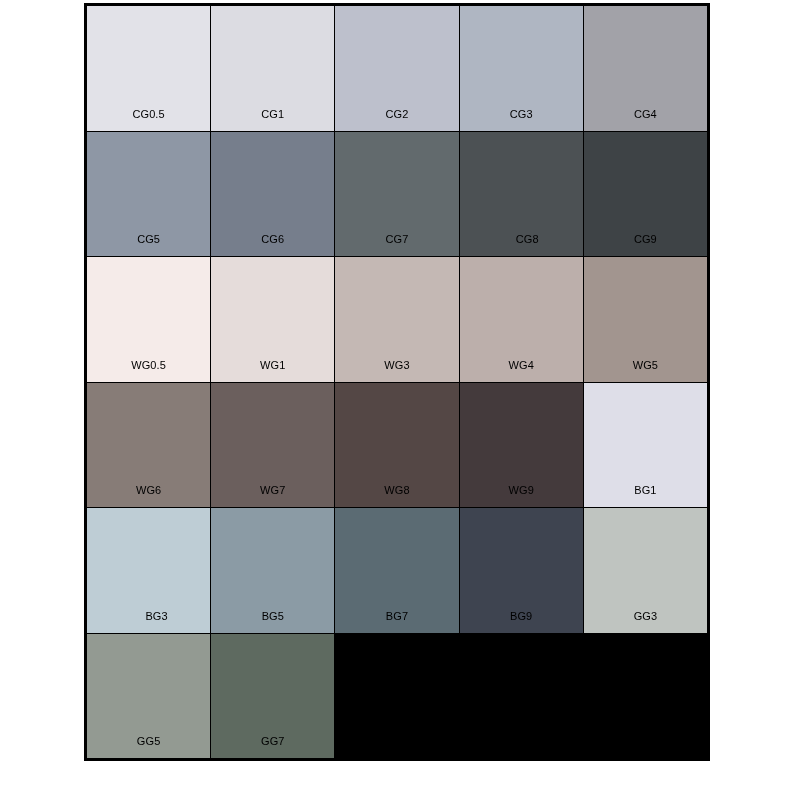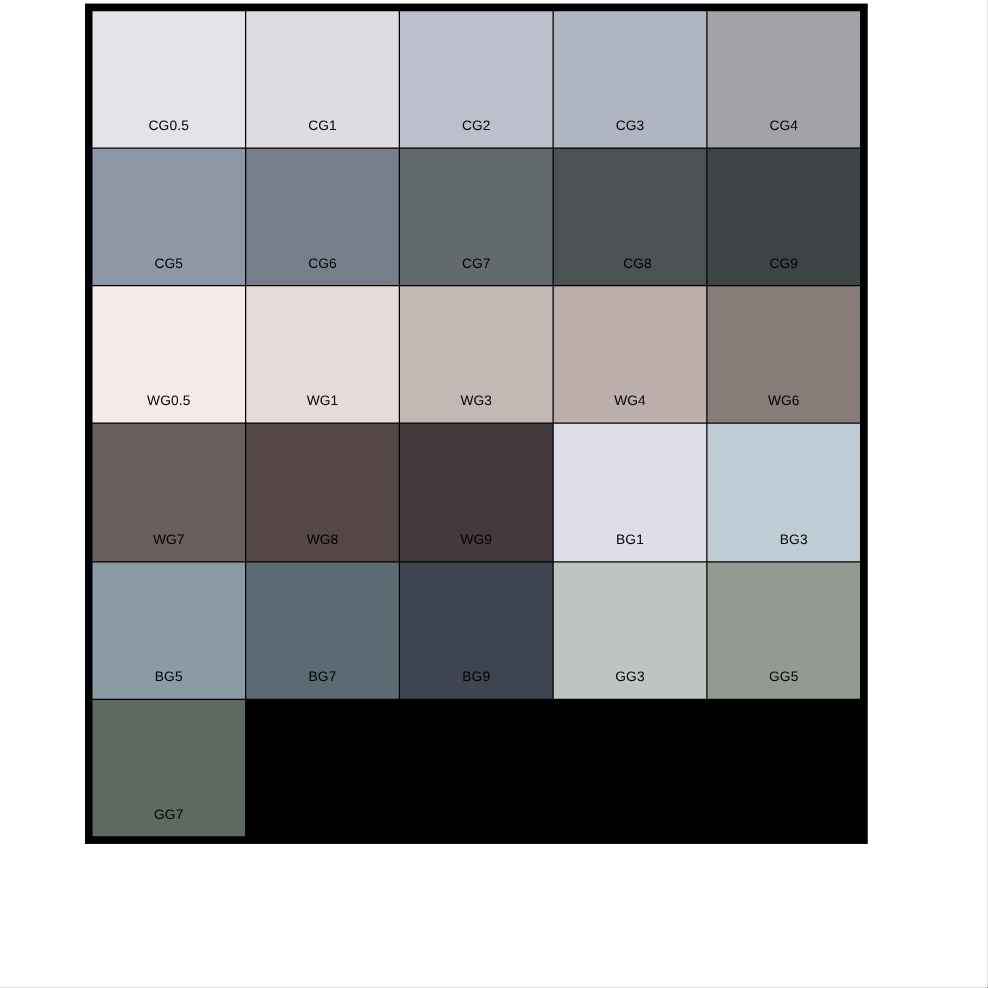--- a/index.html
+++ b/index.html
@@ -16,30 +16,30 @@
 
   #swatch-page {
     position: relative;
     width: 790px;
     height: 790px;
     background: #ffffff;
   }
 
   #swatch-grid {
     position: absolute;
-    left: 68px;
+    left: 84px;
     top: 3px;
     width: 626px;
-    height: 672px;
+    height: 758px;
     display: grid;
     grid-template-columns: repeat(5, 1fr);
     grid-template-rows: repeat(6, 1fr);
     background: #000000;
     gap: 1px;
-    border: 6px solid #eab308;
+    border: 3px solid #eab308;
     box-sizing: border-box;
   }
 
   .swatch-cell {
     position: relative;
     display: flex;
     align-items: flex-end;
     justify-content: center;
     overflow: hidden;
   }
@@ -97,20 +97,23 @@
       </div>
       <div class="swatch-cell" style="background: rgb(229, 220, 218);">
         <span class="swatch-label" style="color: rgb(0, 0, 0);">WG1</span>
       </div>
       <div class="swatch-cell" style="background: rgb(196, 184, 180);">
         <span class="swatch-label" style="color: rgb(0, 0, 0);">WG3</span>
       </div>
       <div class="swatch-cell" style="background: rgb(188, 175, 171);">
         <span class="swatch-label" style="color: rgb(0, 0, 0);">WG4</span>
       </div>
+      <div class="swatch-cell" style="background: rgb(162, 149, 143);">
+        <span class="swatch-label" style="color: rgb(0, 0, 0);">WG5</span>
+      </div>
       <div class="swatch-cell" style="background: rgb(135, 124, 119);">
         <span class="swatch-label" style="color: rgb(0, 0, 0);">WG6</span>
       </div>
       <div class="swatch-cell" style="background: rgb(107, 95, 93);">
         <span class="swatch-label" style="color: rgb(0, 0, 0);">WG7</span>
       </div>
       <div class="swatch-cell" style="background: rgb(84, 71, 69);">
         <span class="swatch-label" style="color: rgb(0, 0, 0);">WG8</span>
       </div>
       <div class="swatch-cell" style="background: rgb(68, 58, 60);">

